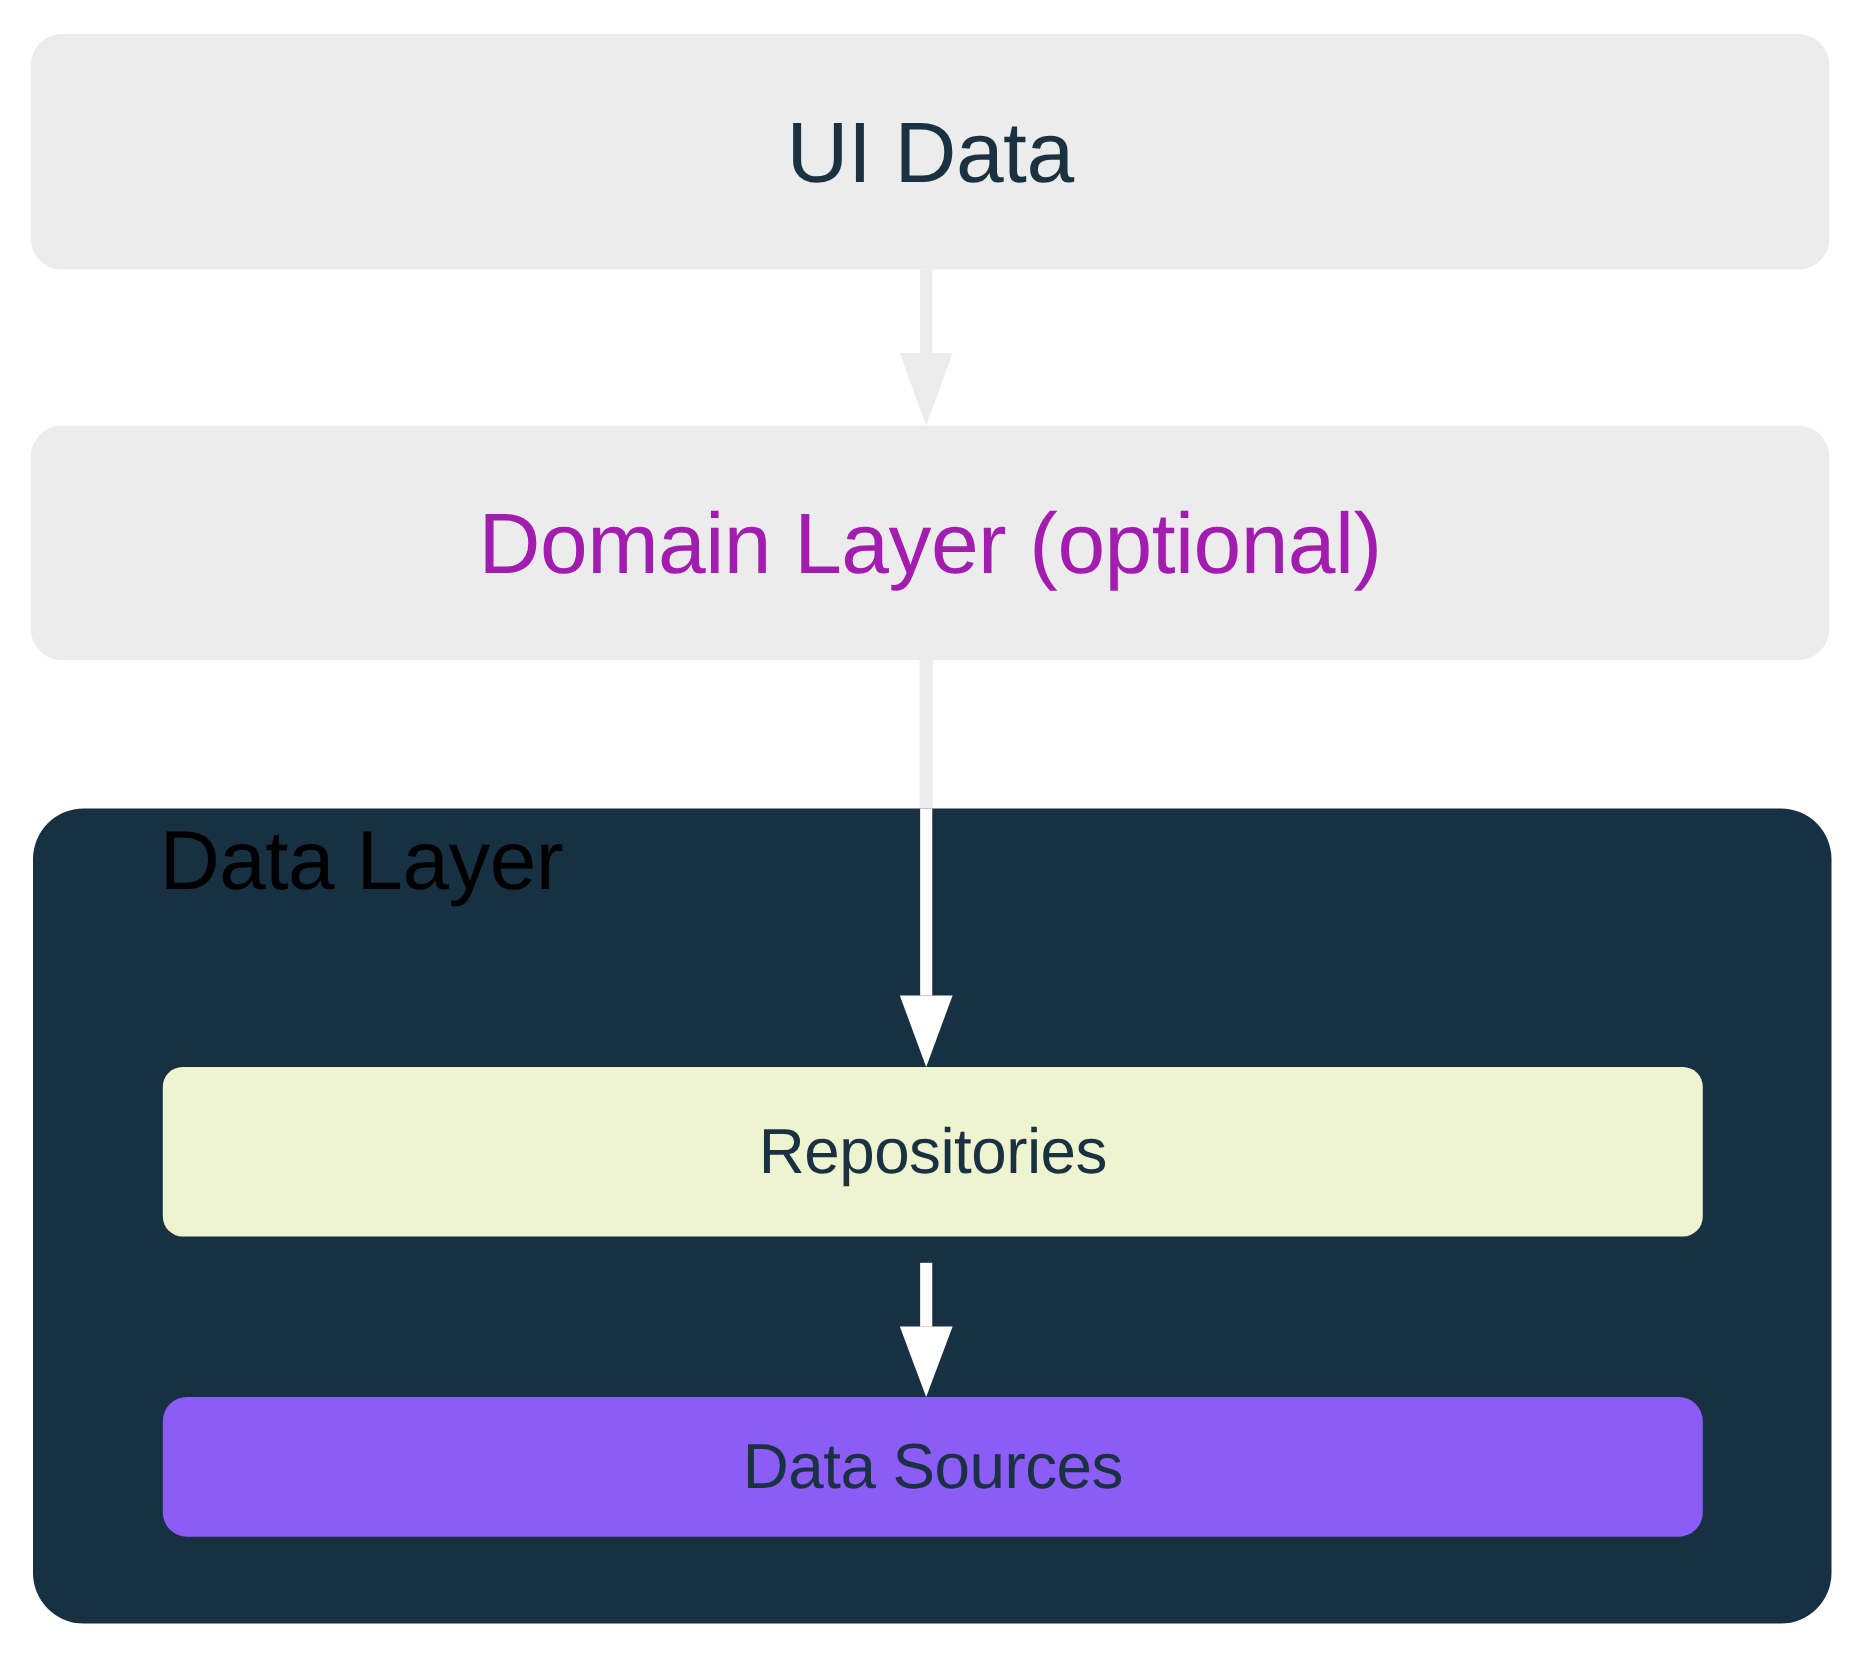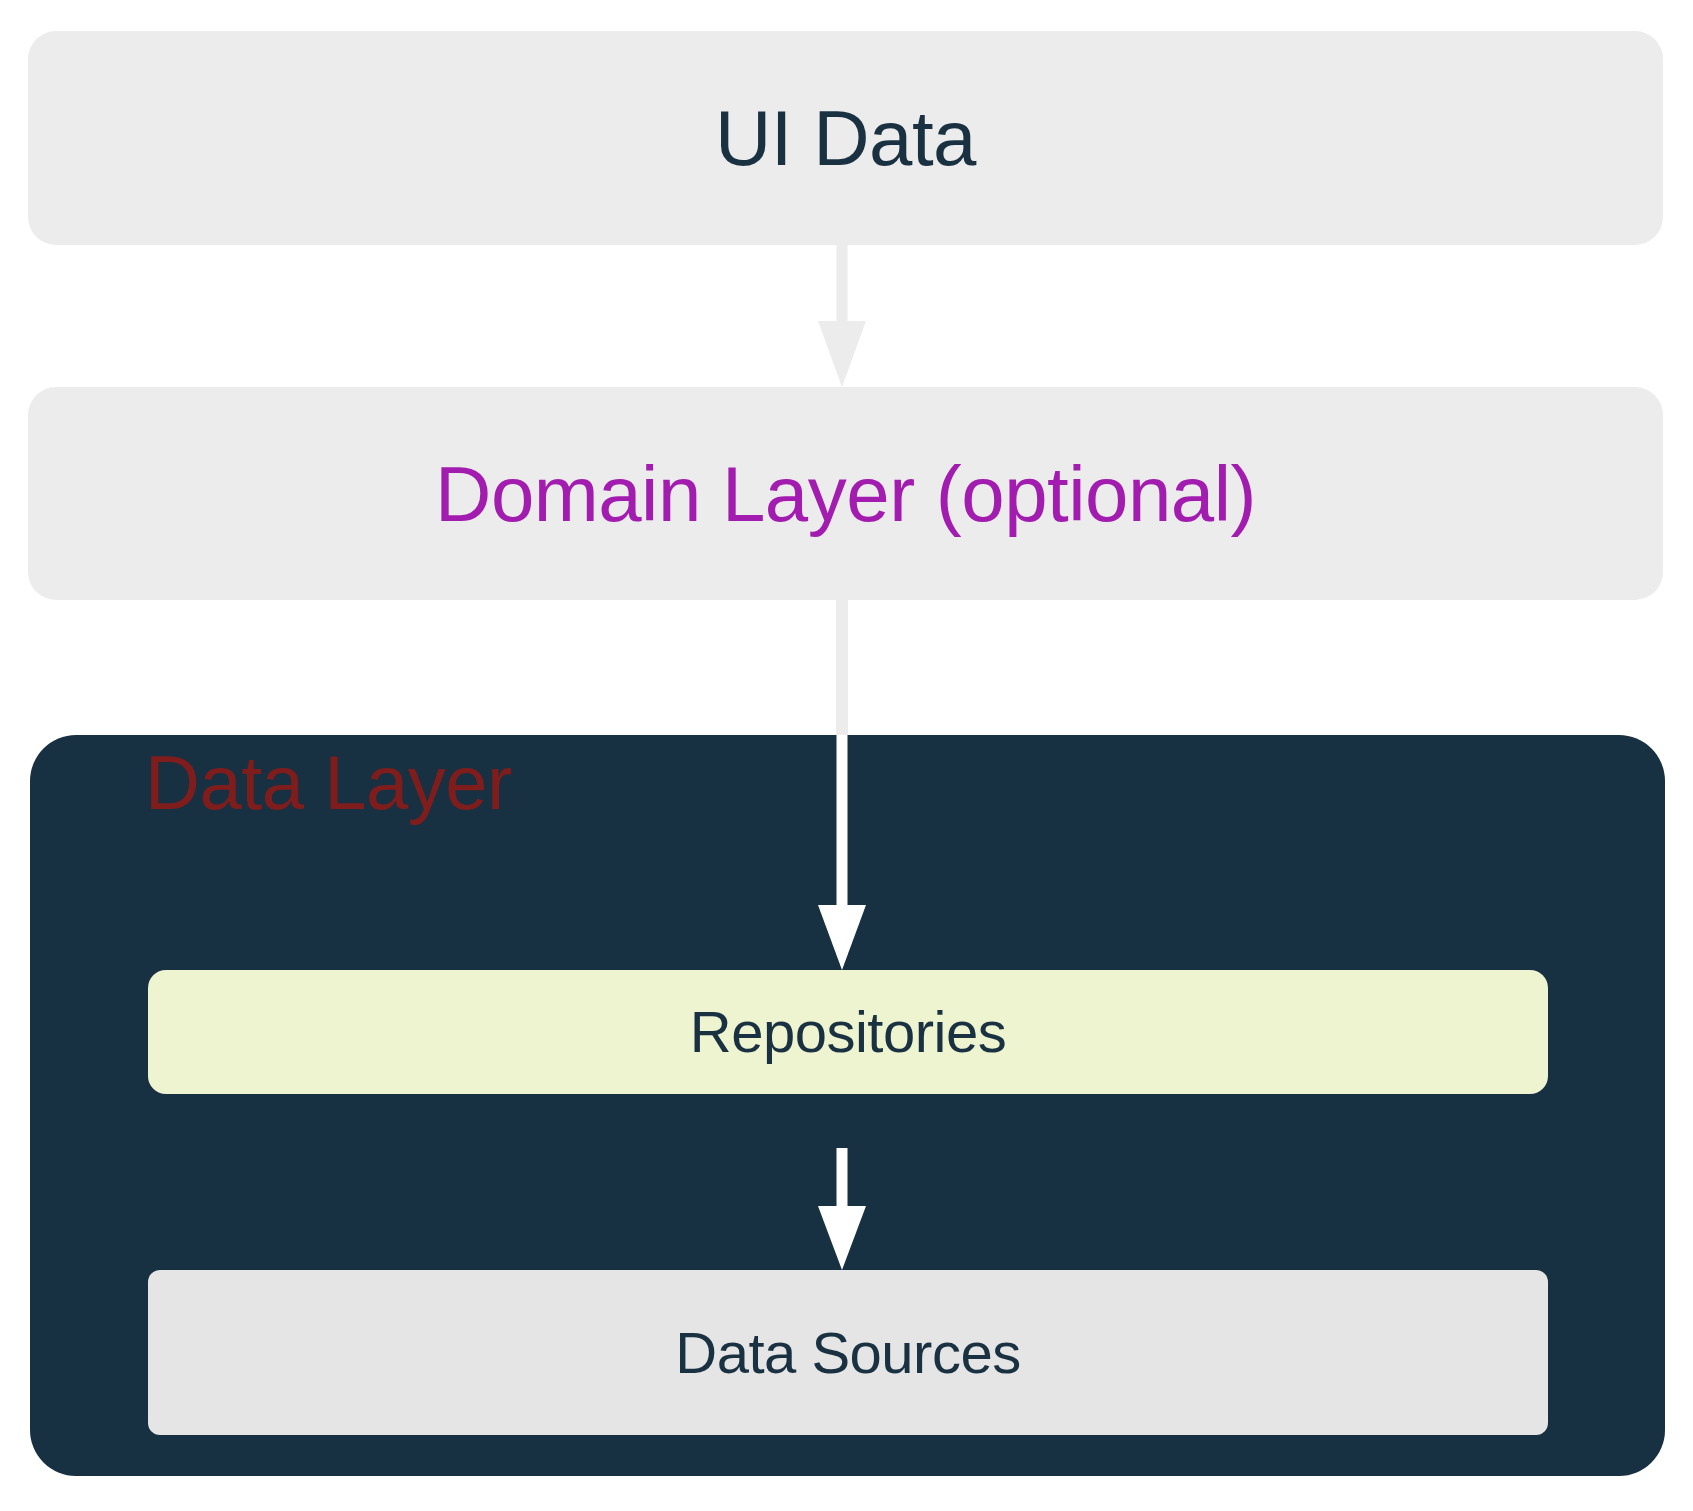--- a/index.html
+++ b/index.html
@@ -77,47 +77,47 @@
     box-sizing: border-box;
   }
   #data-layer-title {
     position: absolute;
     left: 145px;
     top: 745px;
     font-family: "Liberation Sans", sans-serif;
     font-size: 76px;
     font-weight: 400;
     letter-spacing: -0.5px;
-    color: #7f1d1d;
+    color: #000000;
     line-height: 1;
     white-space: nowrap;
   }
 
   
   #repositories-box {
     left: 148px;
     top: 970px;
     width: 1400px;
-    height: 124px;
+    height: 154px;
     background: #eef4d0;
     border-radius: 18px;
     text-align: center;
   }
   #repositories-box .layer-label {
     font-size: 58px;
     color: #1a3142;
   }
 
   #data-sources-box {
     left: 148px;
     top: 1270px;
     width: 1400px;
-    height: 165px;
-    background: #e5e5e5;
-    border-radius: 12px;
+    height: 127px;
+    background: #8b5cf6;
+    border-radius: 22px;
   }
   #data-sources-box .layer-label {
     font-size: 58px;
     color: #1a3142;
   }
 
   
   .arrow {
     position: absolute;
     pointer-events: none;

